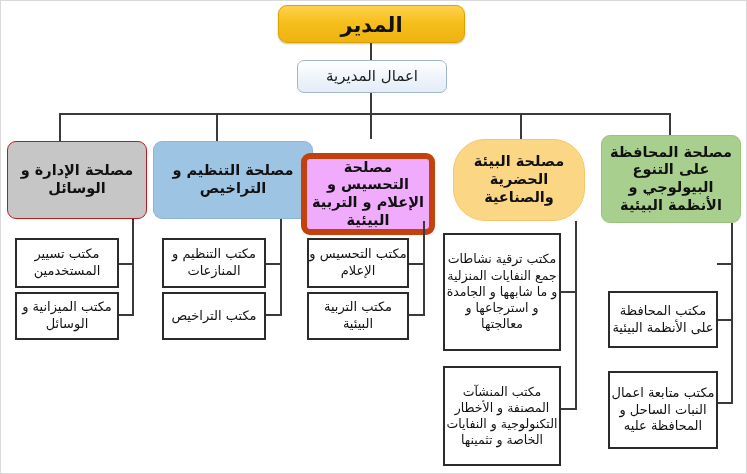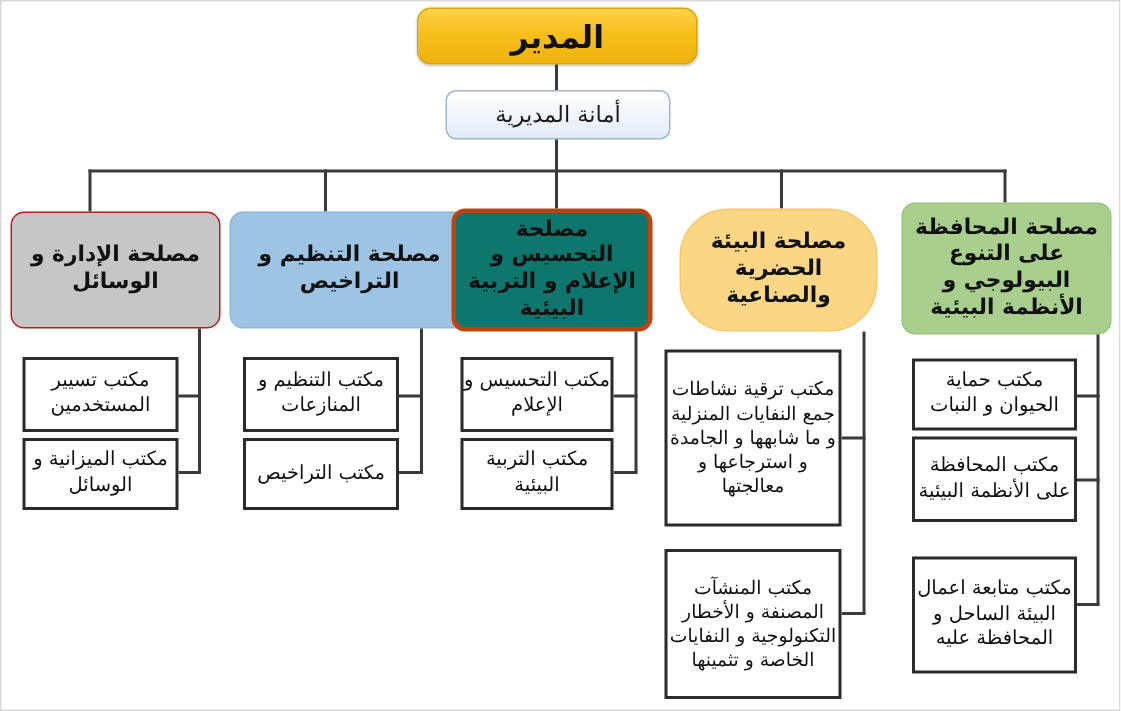--- a/index.html
+++ b/index.html
@@ -55,21 +55,21 @@
     font-weight: normal;
     color: #1b1b1b;
     border-radius: 7px;
   }
 
   .node-dept {
     font-size: 14.5px;
   }
   .dept-gray   { background: #c6c6c6; border: 1px solid #b91c1c; }
   .dept-blue   { background: #9ec4e4; border: 1px solid #8cb5da; }
-  .dept-salmon { background: #0f766e; border: 3px solid #c2410c; }
+  .dept-salmon { background: #f0abfc; border: 6px solid #c2410c; margin-top: 14px; }
   .dept-yellow { background: #fbd685; border: 1px solid #f3c869; }
   .dept-green  { background: #a9cf8f; border: 1px solid #98c37c; }
 
   
   .office {
     position: absolute;
     box-sizing: border-box;
     background: #ffffff;
     border: 2px solid #2b2b2b;
     display: flex;
@@ -88,21 +88,21 @@
 
 <div id="canvas">
 
   <div class="node node-director" style="left:277px; top:4px; width:187px; height:38px;align-items:flex-end;">
     <span>المدير</span>
   </div>
 
   <div class="line vline" style="left:369px; top:42px; width:2px; height:17px;"></div>
 
   <div class="node node-secretariat" style="left:296px; top:59px; width:150px; height:33px;">
-    <span>أمانة المديرية</span>
+    <span>اعمال المديرية</span>
   </div>
 
   <div class="line vline" style="left:369px; top:92px; width:2px; height:21px;"></div>
 
   <div class="line hline" style="left:58px; top:112px; width:612px; height:2px;"></div>
 
   <div class="line vline" style="left:58px; top:112px; width:2px; height:28px;"></div>
   <div class="line vline" style="left:215px; top:112px; width:2px; height:28px;"></div>
   <div class="line vline" style="left:369px; top:112px; width:2px; height:26px;"></div>
   <div class="line vline" style="left:519px; top:112px; width:2px; height:26px;"></div>
@@ -165,23 +165,20 @@
   </div>
 
   <div class="node node-dept dept-green" style="left:600px; top:134px; width:140px; height:88px;">
     <span>مصلحة المحافظة على التنوع البيولوجي و الأنظمة البيئية</span>
   </div>
   <div class="line vline" style="left:730px; top:222px; width:2px; height:180px;"></div>
   <div class="line hline" style="left:716px; top:262px; width:16px; height:2px;"></div>
   <div class="line hline" style="left:716px; top:318px; width:16px; height:2px;"></div>
   <div class="line hline" style="left:716px; top:401px; width:16px; height:2px;"></div>
 
-  <div class="office" style="left:607px; top:238px; width:110px; height:48px;">
-    <span>مكتب حماية الحيوان و النبات</span>
-  </div>
   <div class="office" style="left:607px; top:290px; width:110px; height:57px;">
     <span>مكتب المحافظة على الأنظمة البيئية</span>
   </div>
   <div class="office" style="left:607px; top:370px; width:110px; height:78px;">
-    <span>مكتب متابعة اعمال البيئة الساحل و المحافظة عليه</span>
+    <span>مكتب متابعة اعمال النبات الساحل و المحافظة عليه</span>
   </div>
 
 </div>
 
 </body></html>

